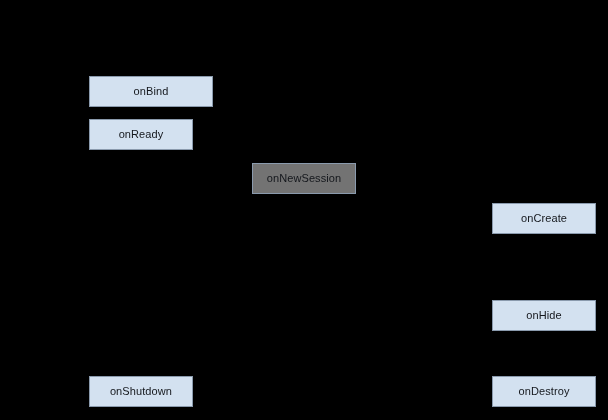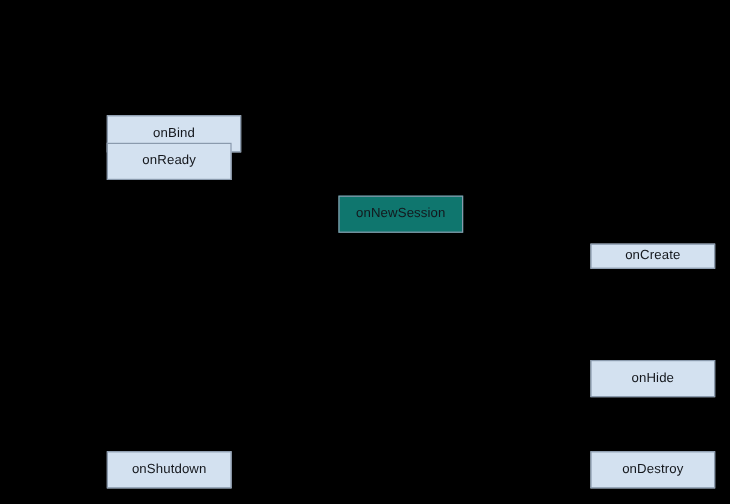--- a/index.html
+++ b/index.html
@@ -32,20 +32,20 @@
     line-height: 1;
     letter-spacing: 0.1px;
     white-space: nowrap;
     user-select: none;
   }
 </style>
 </head>
 <body>
 
 <div id="canvas" style="width: 608px; height: 420px; background: rgb(0, 0, 0);">
-    <div class="node" style="left: 89px; top: 76px; width: 112px; height: 31px; background: rgb(211, 225, 240); border-color: rgb(138, 154, 173); color: rgb(20, 23, 28); margin-top: 20px;">onBind</div>
+    <div class="node" style="left: 89px; top: 76px; width: 124px; height: 31px; background: rgb(211, 225, 240); border-color: rgb(138, 154, 173); color: rgb(20, 23, 28);">onBind</div>
     <div class="node" style="left: 89px; top: 119px; width: 104px; height: 31px; background: rgb(211, 225, 240); border-color: rgb(138, 154, 173); color: rgb(20, 23, 28);">onReady</div>
-    <div class="node" style="left: 282px; top: 163px; width: 104px; height: 31px; background: #0f766e; border-color: rgb(138, 154, 173); color: rgb(20, 23, 28);">onNewSession</div>
-    <div class="node" style="left: 492px; top: 203px; width: 104px; height: 21px; background: rgb(211, 225, 240); border-color: rgb(138, 154, 173); color: rgb(20, 23, 28);">onCreate</div>
+    <div class="node" style="left: 252px; top: 163px; width: 104px; height: 31px; background: #737373; border-color: rgb(138, 154, 173); color: rgb(20, 23, 28);">onNewSession</div>
+    <div class="node" style="left: 492px; top: 203px; width: 104px; height: 31px; background: rgb(211, 225, 240); border-color: rgb(138, 154, 173); color: rgb(20, 23, 28);">onCreate</div>
     <div class="node" style="left: 492px; top: 300px; width: 104px; height: 31px; background: rgb(211, 225, 240); border-color: rgb(138, 154, 173); color: rgb(20, 23, 28);">onHide</div>
     <div class="node" style="left: 492px; top: 376px; width: 104px; height: 31px; background: rgb(211, 225, 240); border-color: rgb(138, 154, 173); color: rgb(20, 23, 28);">onDestroy</div>
     <div class="node" style="left: 89px; top: 376px; width: 104px; height: 31px; background: rgb(211, 225, 240); border-color: rgb(138, 154, 173); color: rgb(20, 23, 28);">onShutdown</div>
   </div>
 
 </body></html>

